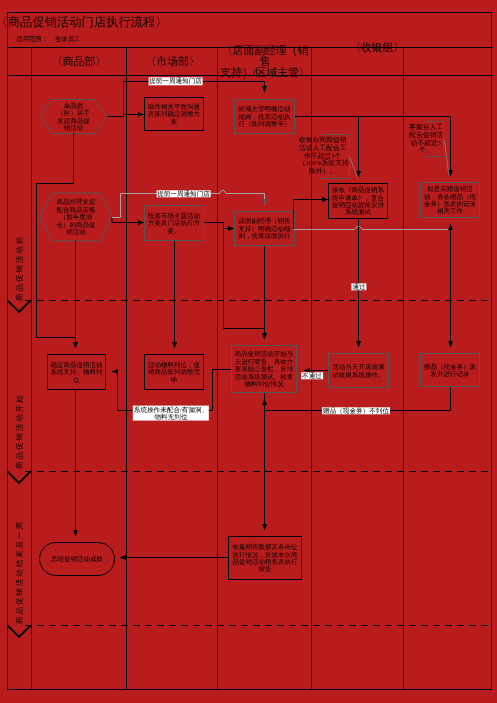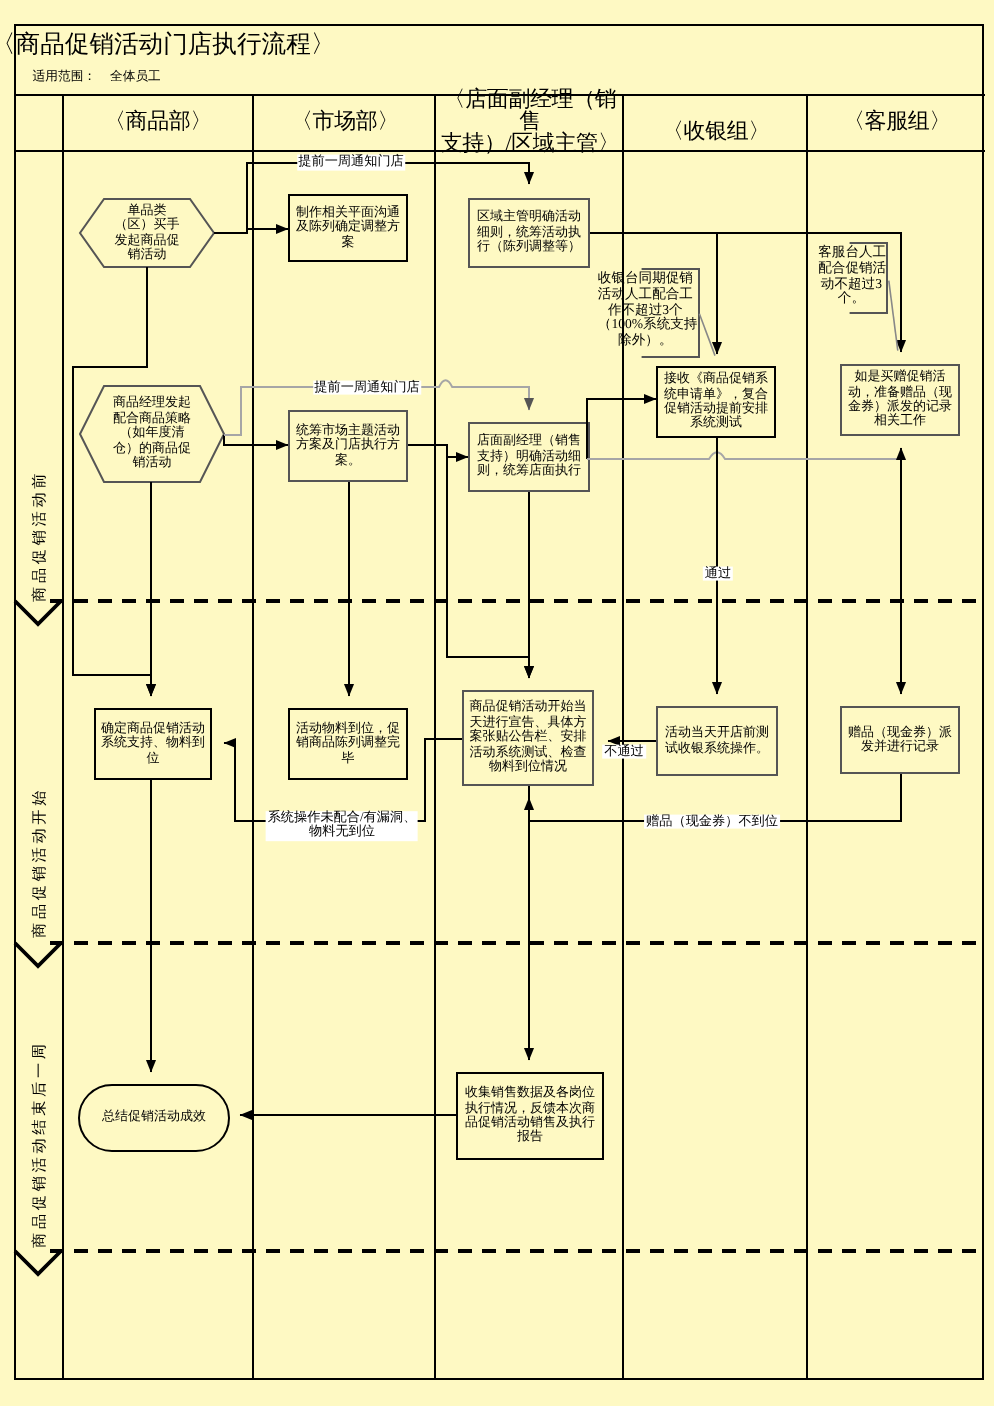--- a/index.html
+++ b/index.html
@@ -1,20 +1,20 @@
 <!DOCTYPE html>
 <html><head>
 <meta charset="utf-8">
 <title>商品促销活动门店执行流程</title>
 <style>
   html,body{margin:0;padding:0;background:#ffffff;}
   body{width:497px;height:703px;overflow:hidden;
        font-family:"Liberation Serif","DejaVu Serif",serif;
        -webkit-font-smoothing:antialiased;}
-  #stage{position:relative;width:497px;height:703px;background:#fef9c3;}
+  #stage{position:relative;width:497px;height:703px;background:#b91c1c;}
   #paper{position:absolute;left:7px;top:12px;width:485px;height:678px;
          border:1px solid #000;box-sizing:border-box;}
   #doc-title{position:absolute;left:-4.5px;top:13.5px;font-size:12.3px;
              color:#000;letter-spacing:0px;white-space:nowrap;line-height:16px;}
   #scope{position:absolute;left:16.3px;top:33.5px;font-size:6.35px;color:#000;
          white-space:nowrap;line-height:10px;}
   #scope .v{margin-left:7px;}
   svg#wires{position:absolute;left:0;top:0;width:497px;height:703px;}
   .nodetext{position:absolute;display:flex;flex-direction:column;align-items:center;
             justify-content:center;text-align:center;font-size:6.5px;line-height:7.4px;
@@ -153,25 +153,22 @@
   <div class="colhdr" style="left:31px;top:47px;width:96px;height:29px;">
       <span>〈商品部〉</span>
     </div>
   <div class="colhdr" style="left:218px;top:47px;width:94px;height:29px;flex-direction:column;">
       <span>〈店面副经理（销售</span>
       <span>支持）/区域主管〉</span>
     </div>
   <div class="colhdr" style="left:127px;top:47px;width:91px;height:29px;">
       <span>〈市场部〉</span>
     </div>
-  <div class="colhdr" style="left:312px;top:52px;width:92px;height:29px;">
+  <div class="colhdr" style="left:312px;top:33px;width:92px;height:29px;justify-content:flex-end;">
       <span>〈收银组〉</span>
-    </div>
-  <div class="colhdr" style="left:404px;top:47px;width:89px;height:29px;">
-      <span>〈客服组〉</span>
     </div>
 
   <div class="phase" style="left:15px;top:301px;">商品促销活动前</div>
   <div class="phase" style="left:15px;top:469px;">商品促销活动开始</div>
   <div class="phase" style="left:15px;top:624px;">商品促销活动结束后一周</div>
 
   <div class="nodetext" style="left:48px;top:97px;width:51px;height:39px;">
       <div>单品类</div>
       <div>（区）买手</div>
       <div>发起商品促</div>

